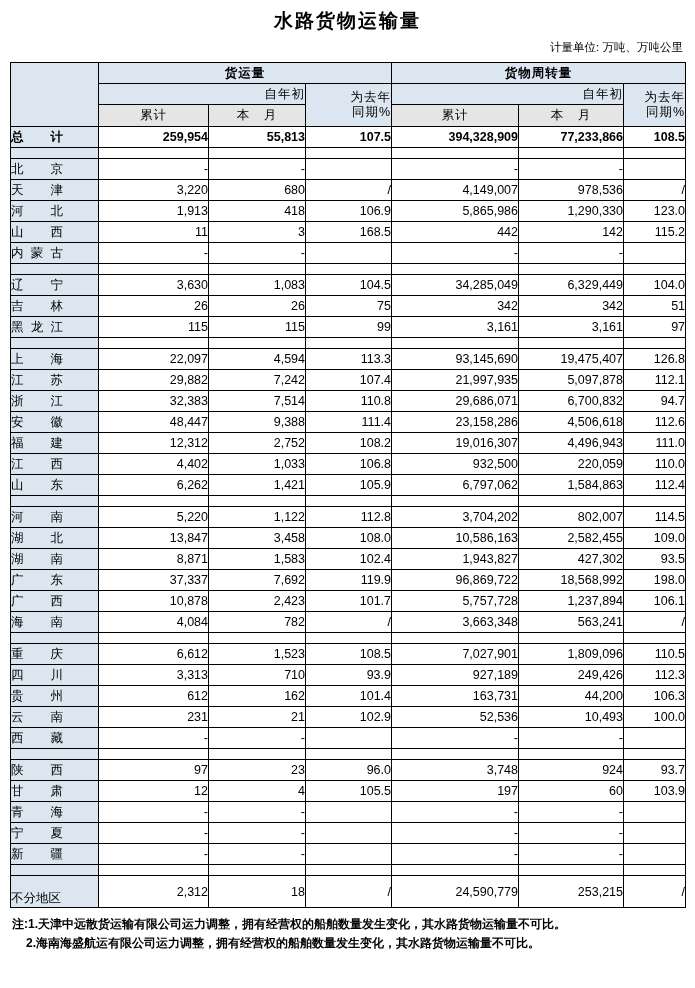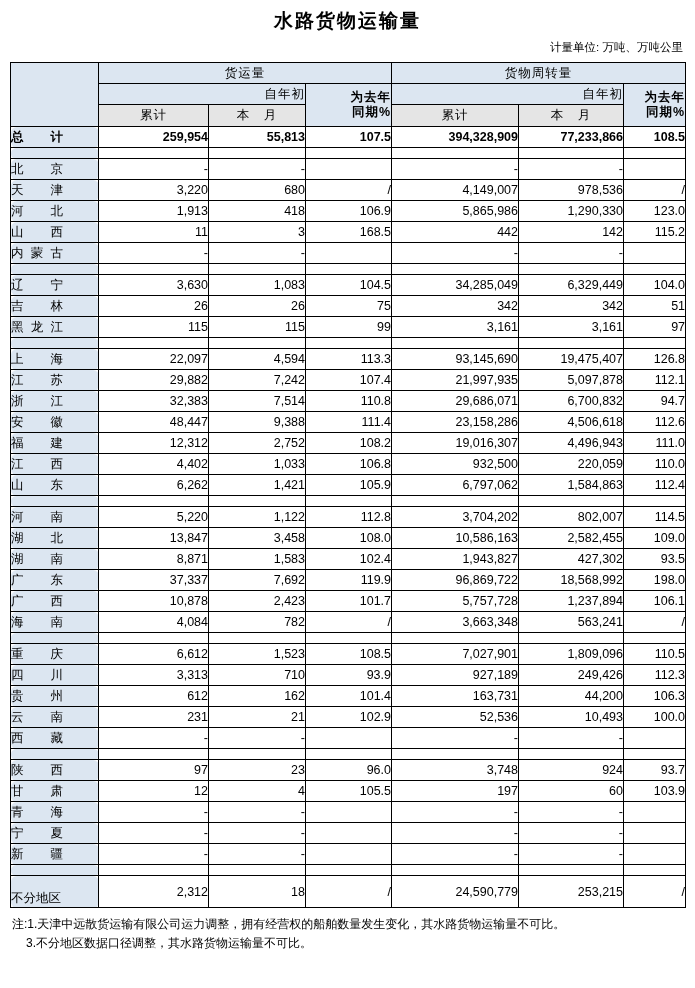--- a/index.html
+++ b/index.html
@@ -42,50 +42,48 @@
     font-size: 12px;
   }
   table.main td, table.main th {
     border: 1px solid #000000;
     padding: 0;
     margin: 0;
   }
   .hdr {
     background: #dce6f1;
     text-align: center;
-    font-weight: normal;
+    font-weight: bold;
     font-size: 12.5px;
     height: 20px;
     letter-spacing: 1px;
   }
   .hdr-tall {
     background: #dce6f1;
     text-align: right;
     font-size: 12.5px;
     letter-spacing: 1px;
   }
   .hdr2 {
     background: #e5e5e5;
     text-align: center;
     font-size: 12.5px;
     height: 21px;
     letter-spacing: 1px;
   }
   .two-line {
     line-height: 15px;
-    font-weight: bold;
   }
   .regioncell {
     background: #dce6f1;
     padding-left: 14px;
     padding-right: 6px;
     height: 20px;
     font-size: 12.5px;
     white-space: nowrap;
-    border-radius: 6px;
   }
   .regioncell span.nm {
     display: inline-block;
     width: 52px;
     text-align: justify;
     text-align-last: justify;
   }
   .regioncell.total span.nm {
     font-weight: bold;
   }
@@ -100,21 +98,21 @@
   tr.spacer td {
     height: 10px;
   }
   tr.spacer td.regioncell { background: #dce6f1; }
   .notes {
     font-size: 12px;
     line-height: 19px;
     padding-top: 7px;
     padding-left: 2px;
   }
-  .notes div { white-space: nowrap; }
+  .notes div { white-space: nowrap; font-weight: bold; }
   .notes .n2 { padding-left: 14px; }
   .notes .n3 { padding-left: 14px; }
 </style>
 </head>
 <body>
 
 <div class="page">
 
   <div class="doc-title">水路货物运输量</div>
   <div class="unit-line">计量单位: 万吨、万吨公里</div>
@@ -517,16 +515,16 @@
           <td class="num">/</td>
           <td class="num">24,590,779</td>
           <td class="num">253,215</td>
           <td class="num">/</td>
         </tr>
       </tbody>
   </table>
 
   <div class="notes">
     <div>注:1.天津中远散货运输有限公司运力调整，拥有经营权的船舶数量发生变化，其水路货物运输量不可比。</div>
-    <div class="n3">3.不分地区数据口径调整，其水路货物运输量不可比。</div>
+    <div class="n2">2.海南海盛航运有限公司运力调整，拥有经营权的船舶数量发生变化，其水路货物运输量不可比。</div>
   </div>
 
 </div>
 
 </body></html>

